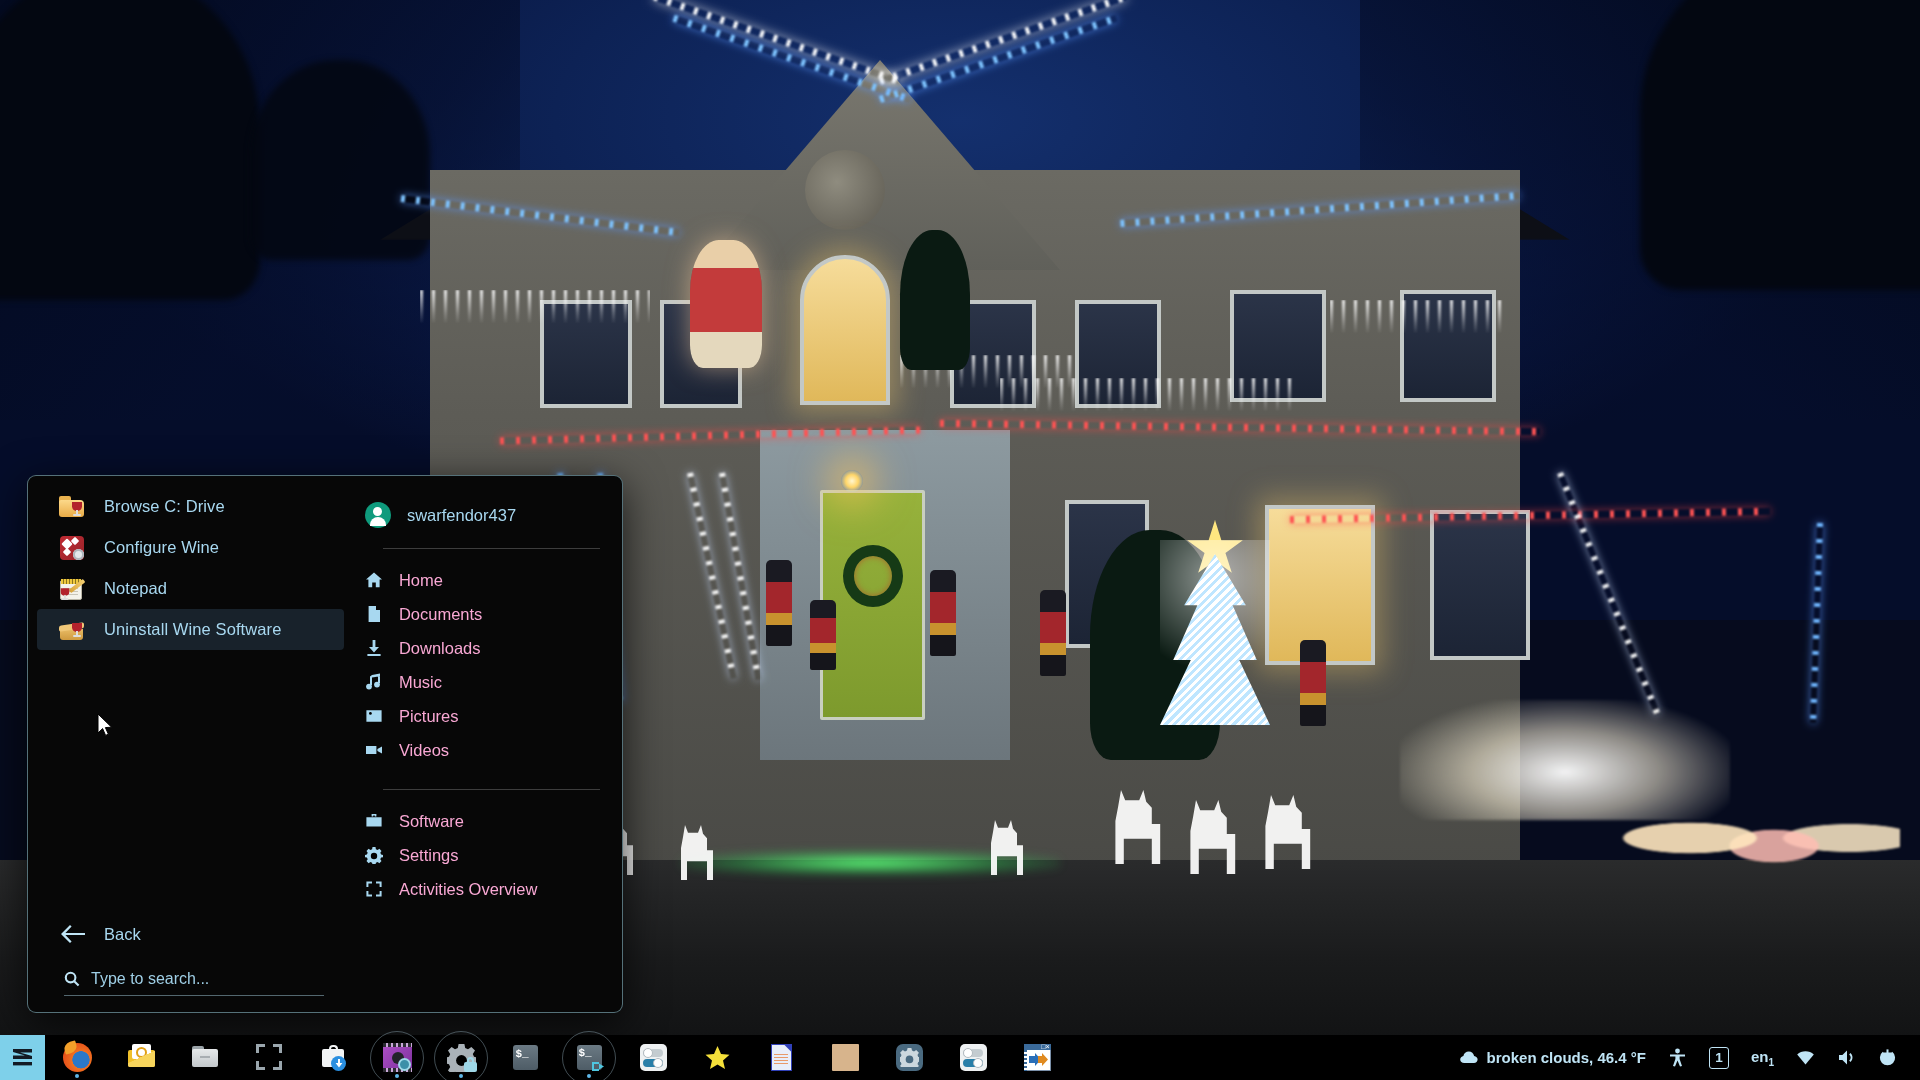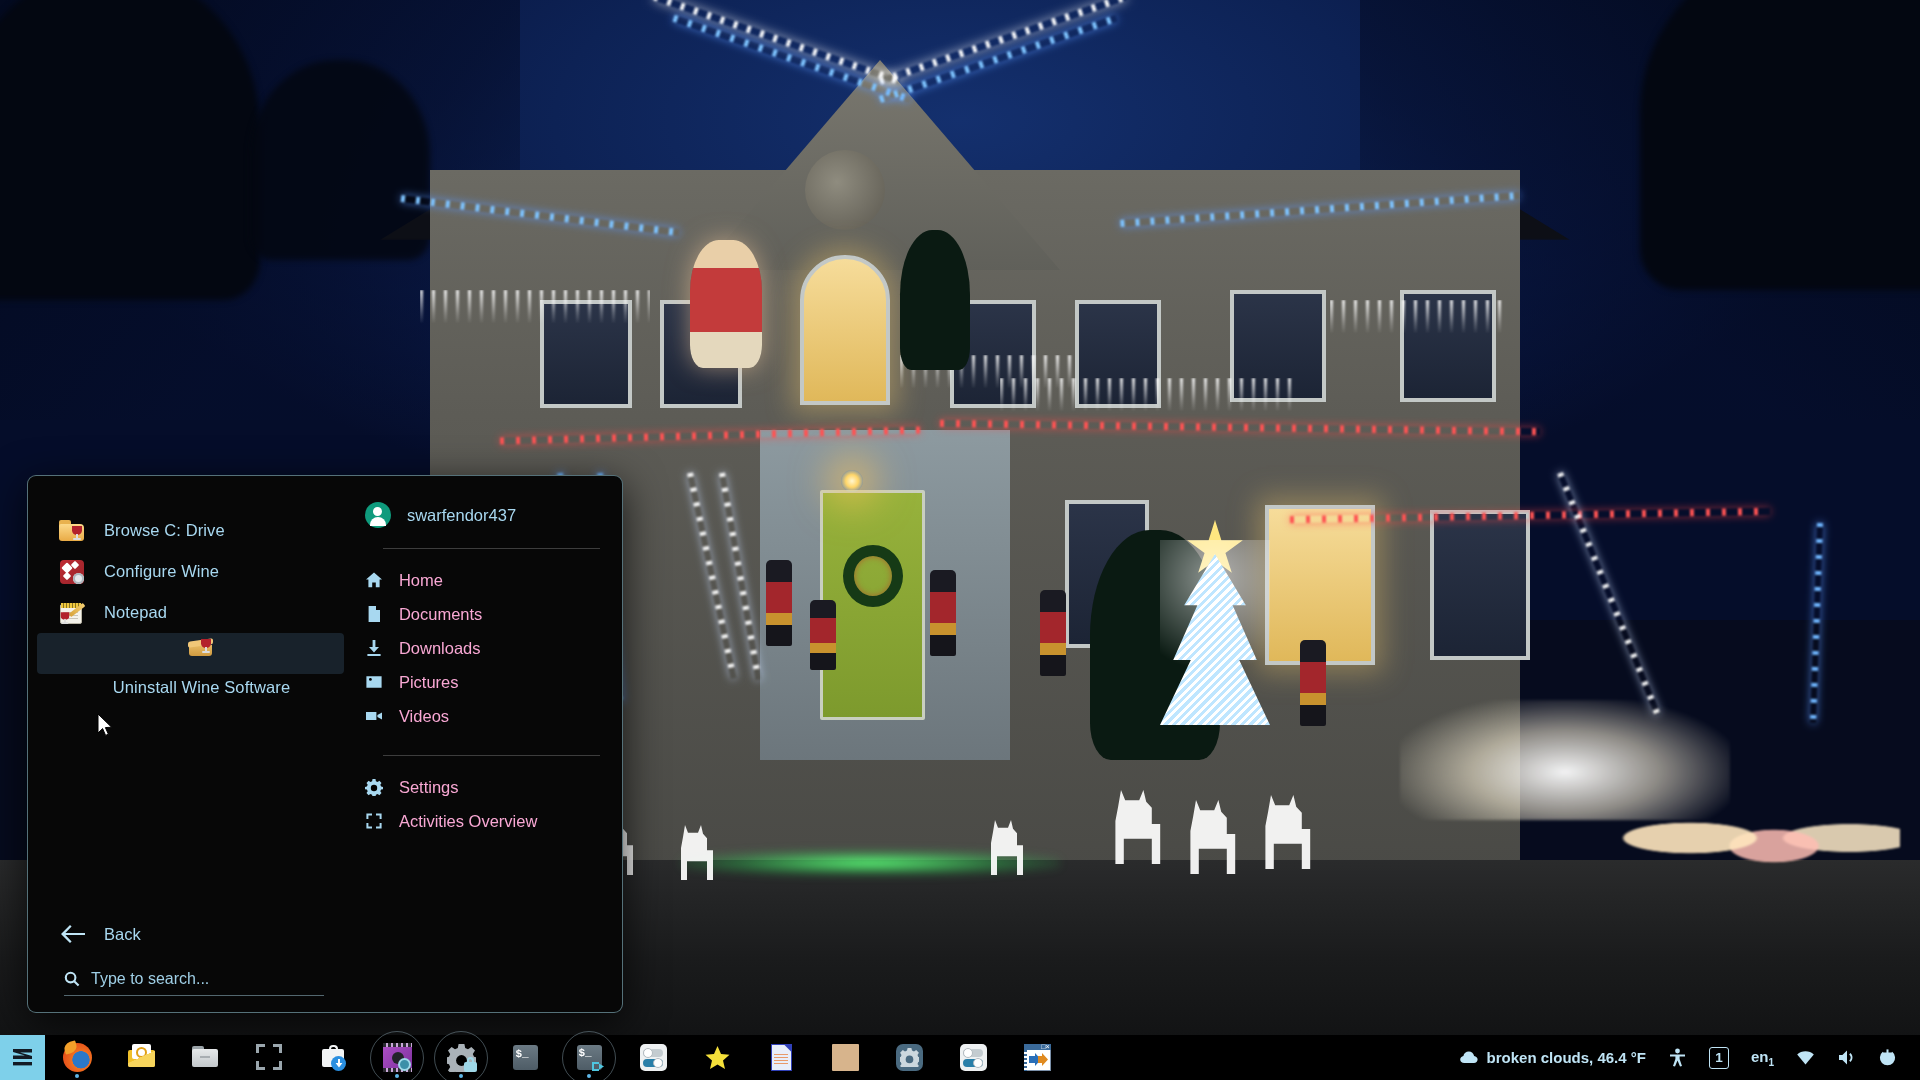--- a/index.html
+++ b/index.html
@@ -192,30 +192,30 @@
   
   #app-menu {
     position:absolute; left:27px; top:475px; width:596px; height:538px;
     background:#070707;
     border:1px solid rgba(150,200,215,0.55);
     border-radius:9px;
     box-shadow:0 10px 42px rgba(0,0,0,0.75);
     overflow:hidden;
   }
   .menu-cols { display:flex; height:100%; }
-  .col-left  { width:326px; position:relative; padding-top:34px; }
+  .col-left  { width:326px; position:relative; padding-top:10px; }
   .col-right { width:270px; position:relative; padding-top:22px; }
 
   .app-row {
     display:flex; align-items:center;
     height:41px; margin:0 9px;
     padding-left:22px; gap:19px;
     border-radius:4px; cursor:pointer;
   }
-  .app-row.selected { background:#18222b;flex-direction:column; }
+  .app-row.selected { background:#18222b; }
   .app-label {
     font-size:16.5px; color:#a8d8f0; letter-spacing:.1px; white-space:nowrap;
   }
   .app-icon { width:26px; height:26px; flex:none; position:relative; }
 
   
   .ic-folder-wine, .ic-box-wine { }
   .fold-body {
     position:absolute; left:0; top:6px; width:25px; height:17px;
     background:linear-gradient(180deg,#fcd98a,#e9ab46);
@@ -593,20 +593,30 @@
 
       <div class="place-row">
         <span class="pi">
           <svg viewBox="0 0 18 18">
               <path d="M7.6 1 L10.4 1 L10.4 8 L14 8 L9 13.4 L4 8 L7.6 8 Z M2.4 15 L15.6 15 L15.6 17 L2.4 17 Z"></path>
             </svg>
         </span>
         <span class="place-label">Downloads</span>
       </div>
 
+      <div class="place-row">
+        <span class="pi">
+          <svg viewBox="0 0 18 18">
+              <path d="M7 2 L15 0.6 L15 3.2 L7 4.6 Z M7 2 L7 12 L5 12.6 L5 3.4 Z M15 0.6 L15 10 L13 10.6 L13 1.4 Z"></path>
+              <circle cx="4" cy="13.6" r="2.9"></circle>
+              <circle cx="12" cy="11.6" r="2.9"></circle>
+            </svg>
+        </span>
+        <span class="place-label">Music</span>
+      </div>
 
       <div class="place-row">
         <span class="pi">
           <svg viewBox="0 0 18 18">
               <path d="M1.4 3.2 L16.6 3.2 L16.6 14.8 L1.4 14.8 Z M3 13 L7 7.8 L10 11.4 L12.2 9 L15 13 Z"></path>
               <circle cx="5.4" cy="6.4" r="1.4" fill="#000"></circle>
             </svg>
         </span>
         <span class="place-label">Pictures</span>
       </div>
@@ -615,20 +625,28 @@
         <span class="pi">
           <svg viewBox="0 0 18 18">
               <path d="M1 5 L11.4 5 L11.4 13 L1 13 Z M12.4 8 L17 5.4 L17 12.6 L12.4 10 Z"></path>
             </svg>
         </span>
         <span class="place-label">Videos</span>
       </div>
 
       <div class="hr" style="margin-top:22px;margin-bottom:14px;"></div>
 
+      <div class="place-row">
+        <span class="pi">
+          <svg viewBox="0 0 18 18">
+              <path d="M6.6 2 L11.4 2 L11.4 4.4 L9.8 4.4 L9.8 3.4 L8.2 3.4 L8.2 4.4 L6.6 4.4 Z M1.4 5.2 L16.6 5.2 L16.6 14.4 L1.4 14.4 Z"></path>
+            </svg>
+        </span>
+        <span class="place-label">Software</span>
+      </div>
 
       <div class="place-row">
         <span class="pi">
           <svg viewBox="0 0 18 18">
               <path d="M7.5 1 L10.5 1 L10.9 3.2 L12.6 4 L14.4 2.8 L16.5 4.9 L15.3 6.7 L16.1 8.4 L18 8.9 L18 11.2 L16.1 11.6 L15.3 13.3 L16.5 15.1 L14.4 17.2 L12.6 16 L10.9 16.8 L10.5 19 L7.5 19 L7.1 16.8 L5.4 16 L3.6 17.2 L1.5 15.1 L2.7 13.3 L1.9 11.6 L0 11.2 L0 8.9 L1.9 8.4 L2.7 6.7 L1.5 4.9 L3.6 2.8 L5.4 4 L7.1 3.2 Z"></path>
               <circle cx="9" cy="10" r="3.2" fill="#000"></circle>
             </svg>
         </span>
         <span class="place-label">Settings</span>
       </div>

